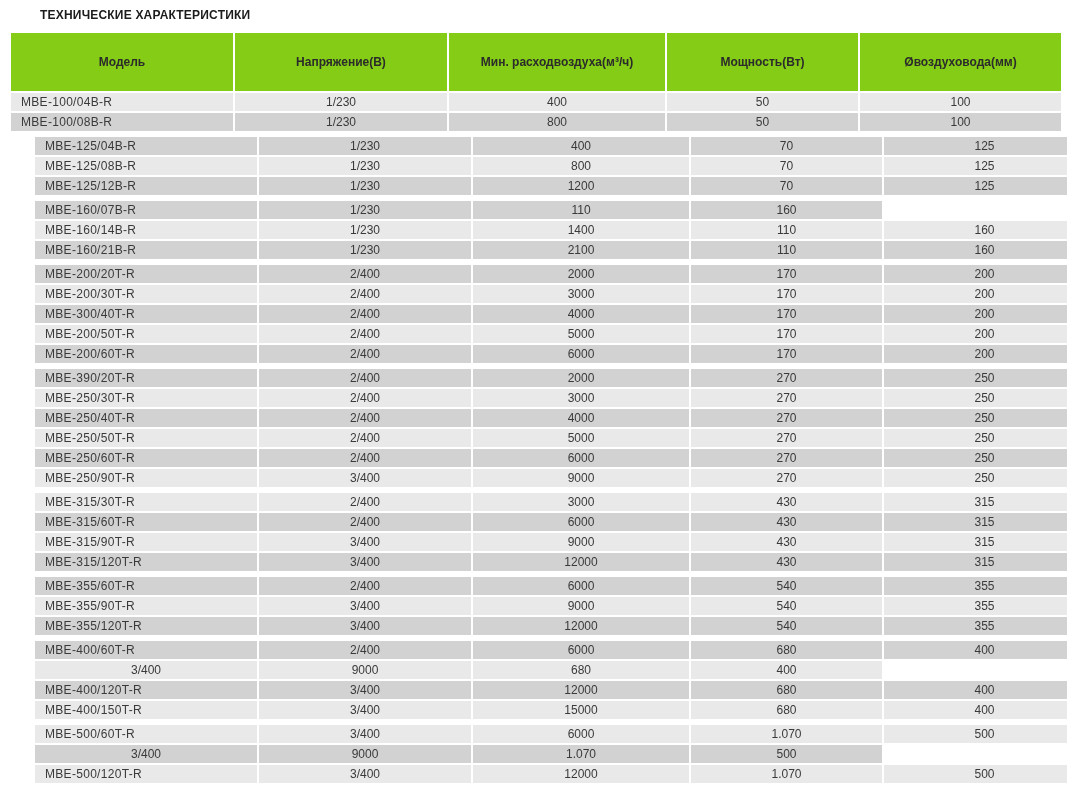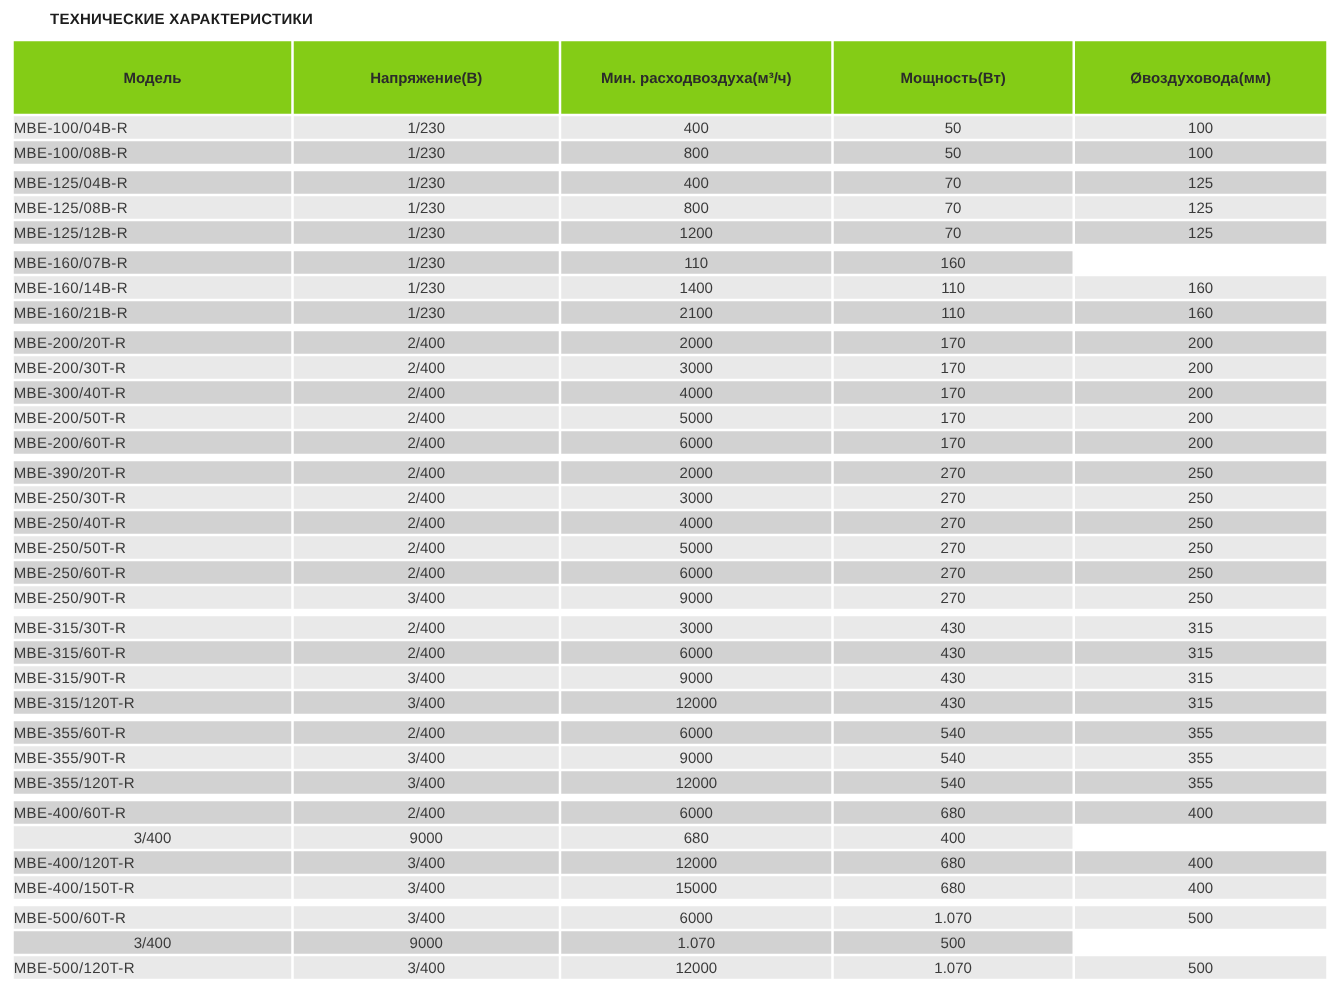--- a/index.html
+++ b/index.html
@@ -30,33 +30,33 @@
     background: #84cc16;
     display: flex;
     flex-direction: row;
     align-items: center;
     justify-content: center;
     font-size: 12px;
     font-weight: bold;
     color: #2b2b2b;
   }
   .hline { height: 19px; line-height: 19px; text-align: center; }
-  .group + .group { margin-top: 6px; }
+  .group + .group { margin-top: 6px; margin-left: 24px; }
   .row { height: 18px; margin-bottom: 2px; }
   .cell {
     display: flex;
     align-items: center;
     justify-content: center;
     font-size: 12px;
     color: #3a3a3a;
     white-space: nowrap;
   }
   .row.light .cell { background: #e9e9e9; }
   .row.dark  .cell { background: #d2d2d2; }
-  .cell.model { justify-content: flex-start; letter-spacing: 0.3px; }
+  .cell.model { justify-content: flex-start; padding-left: 10px; letter-spacing: 0.3px; }
 </style>
 </head>
 <body>
 
 <div class="page">
   <div class="title">ТЕХНИЧЕСКИЕ ХАРАКТЕРИСТИКИ</div>
   <div class="table">
     <div class="hrow" id="header-row">
         <div class="hcell">
           <div class="hline">Модель</div>

